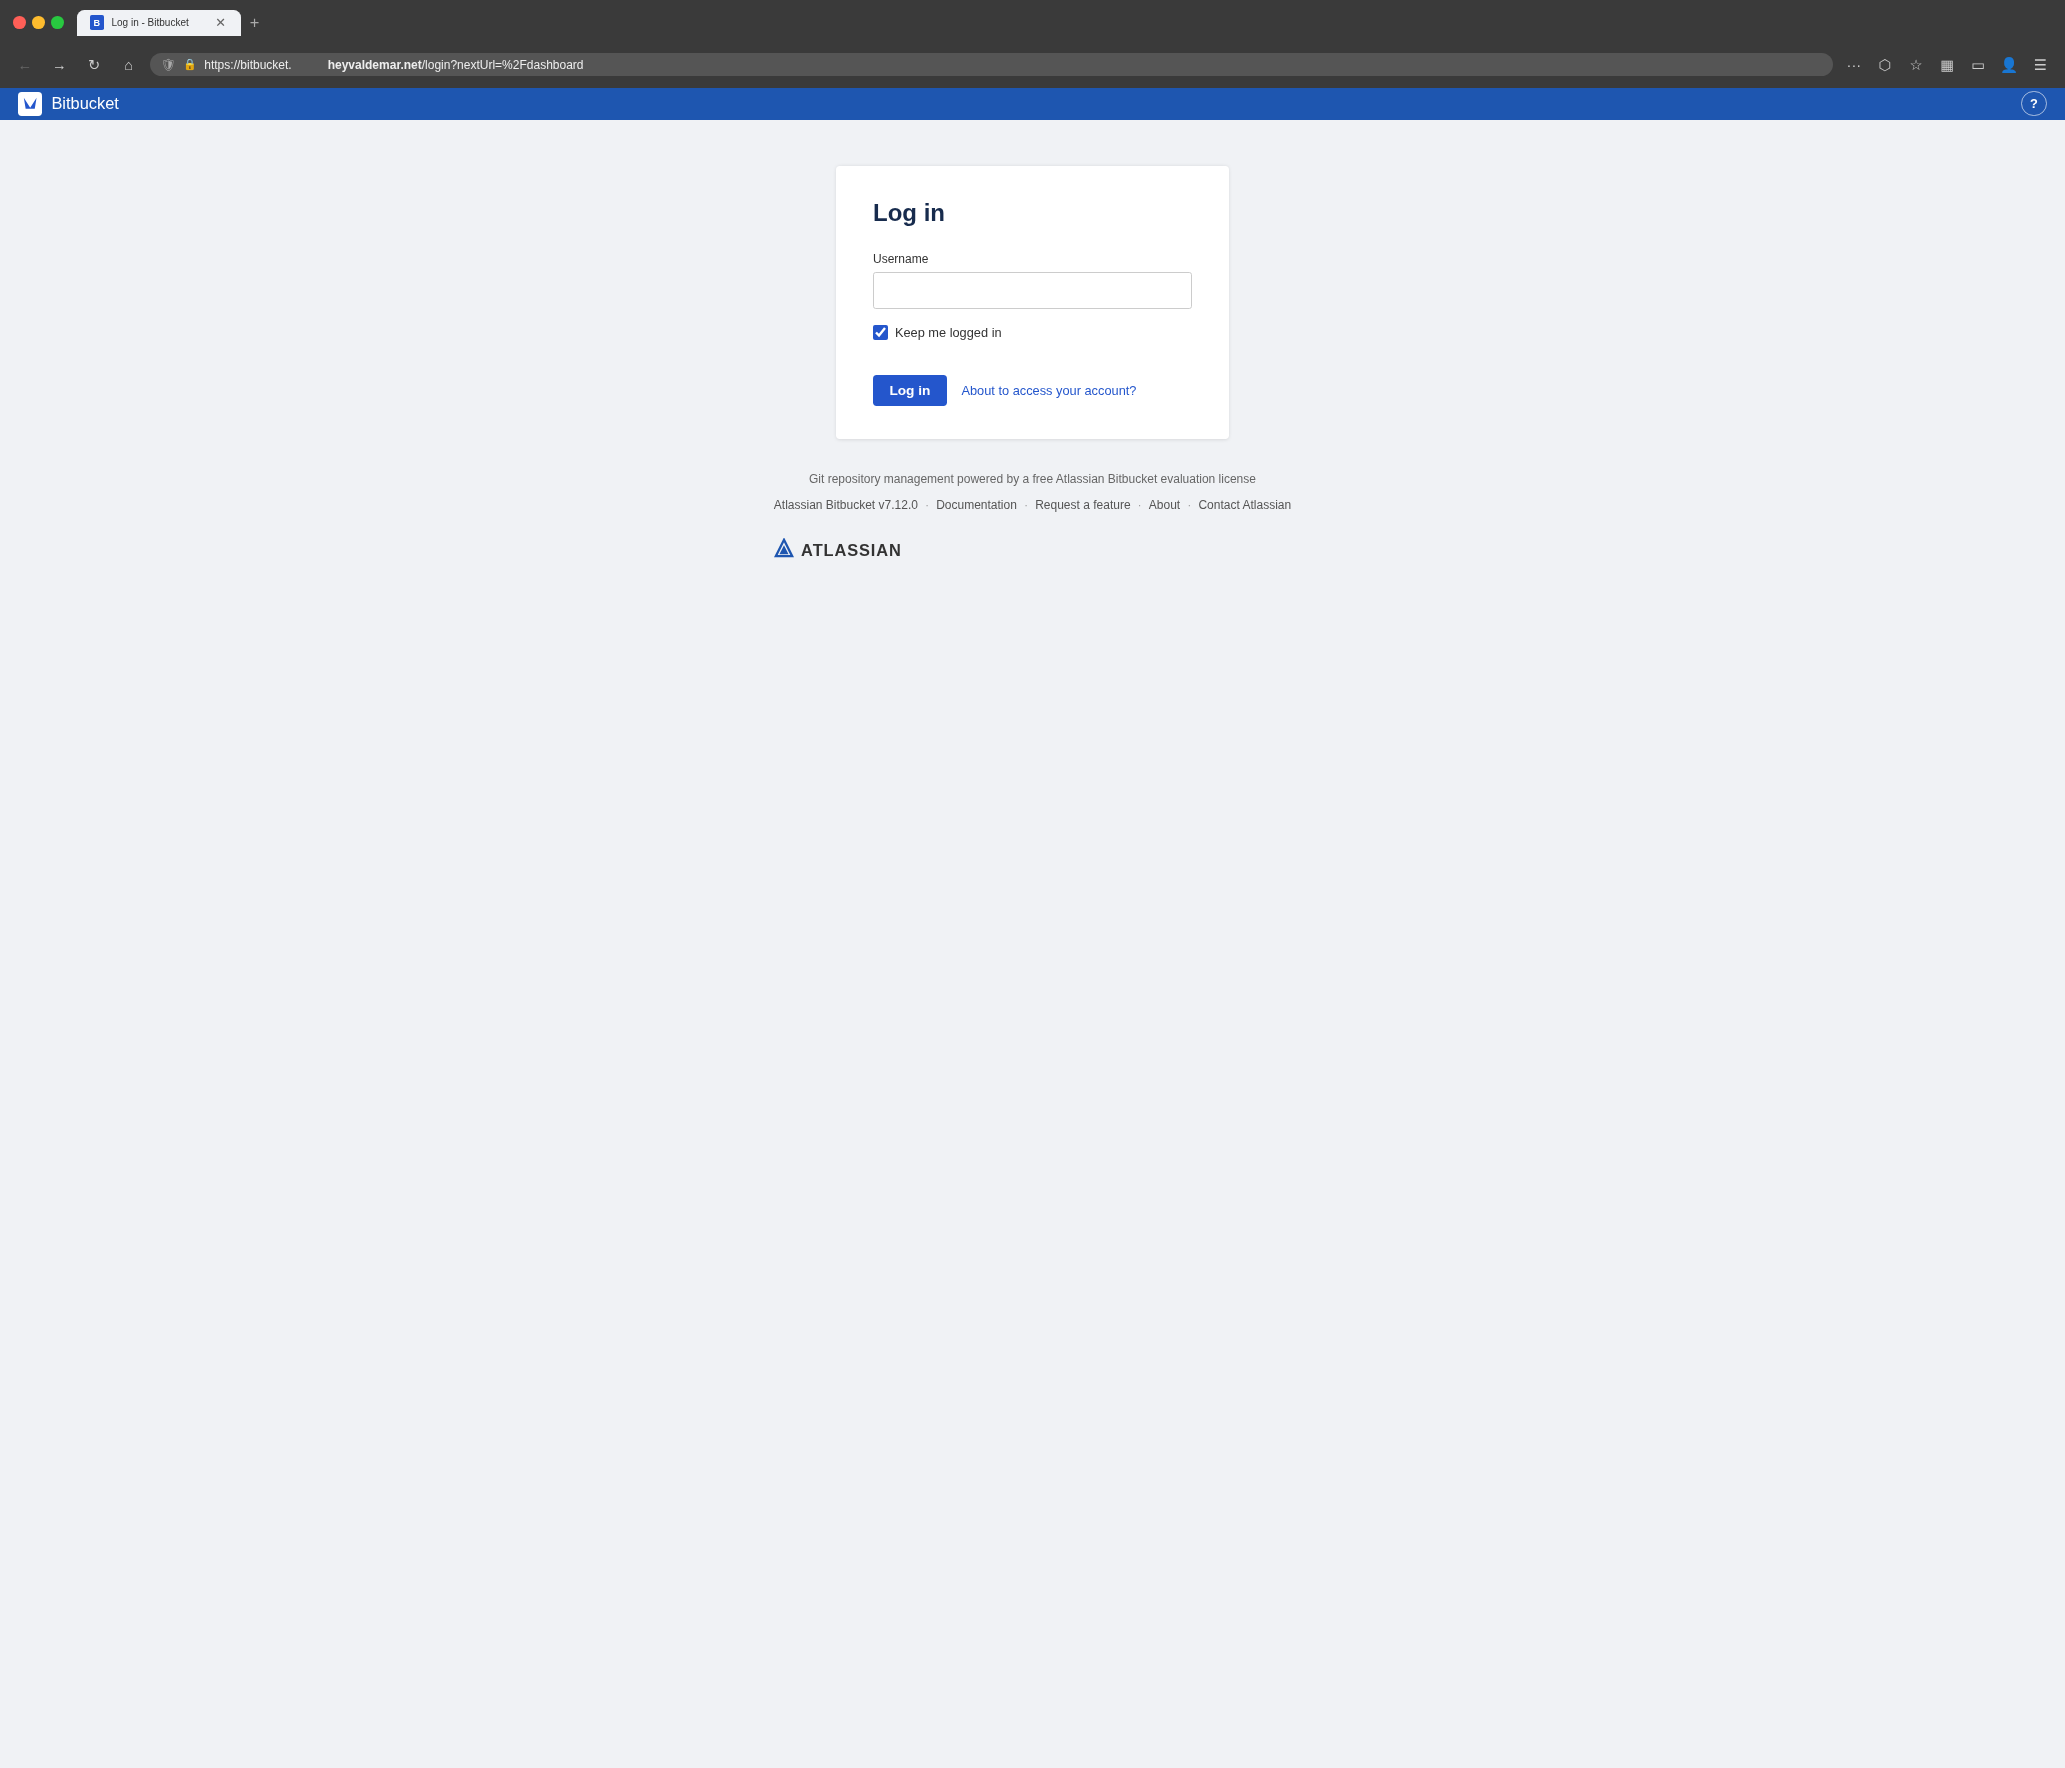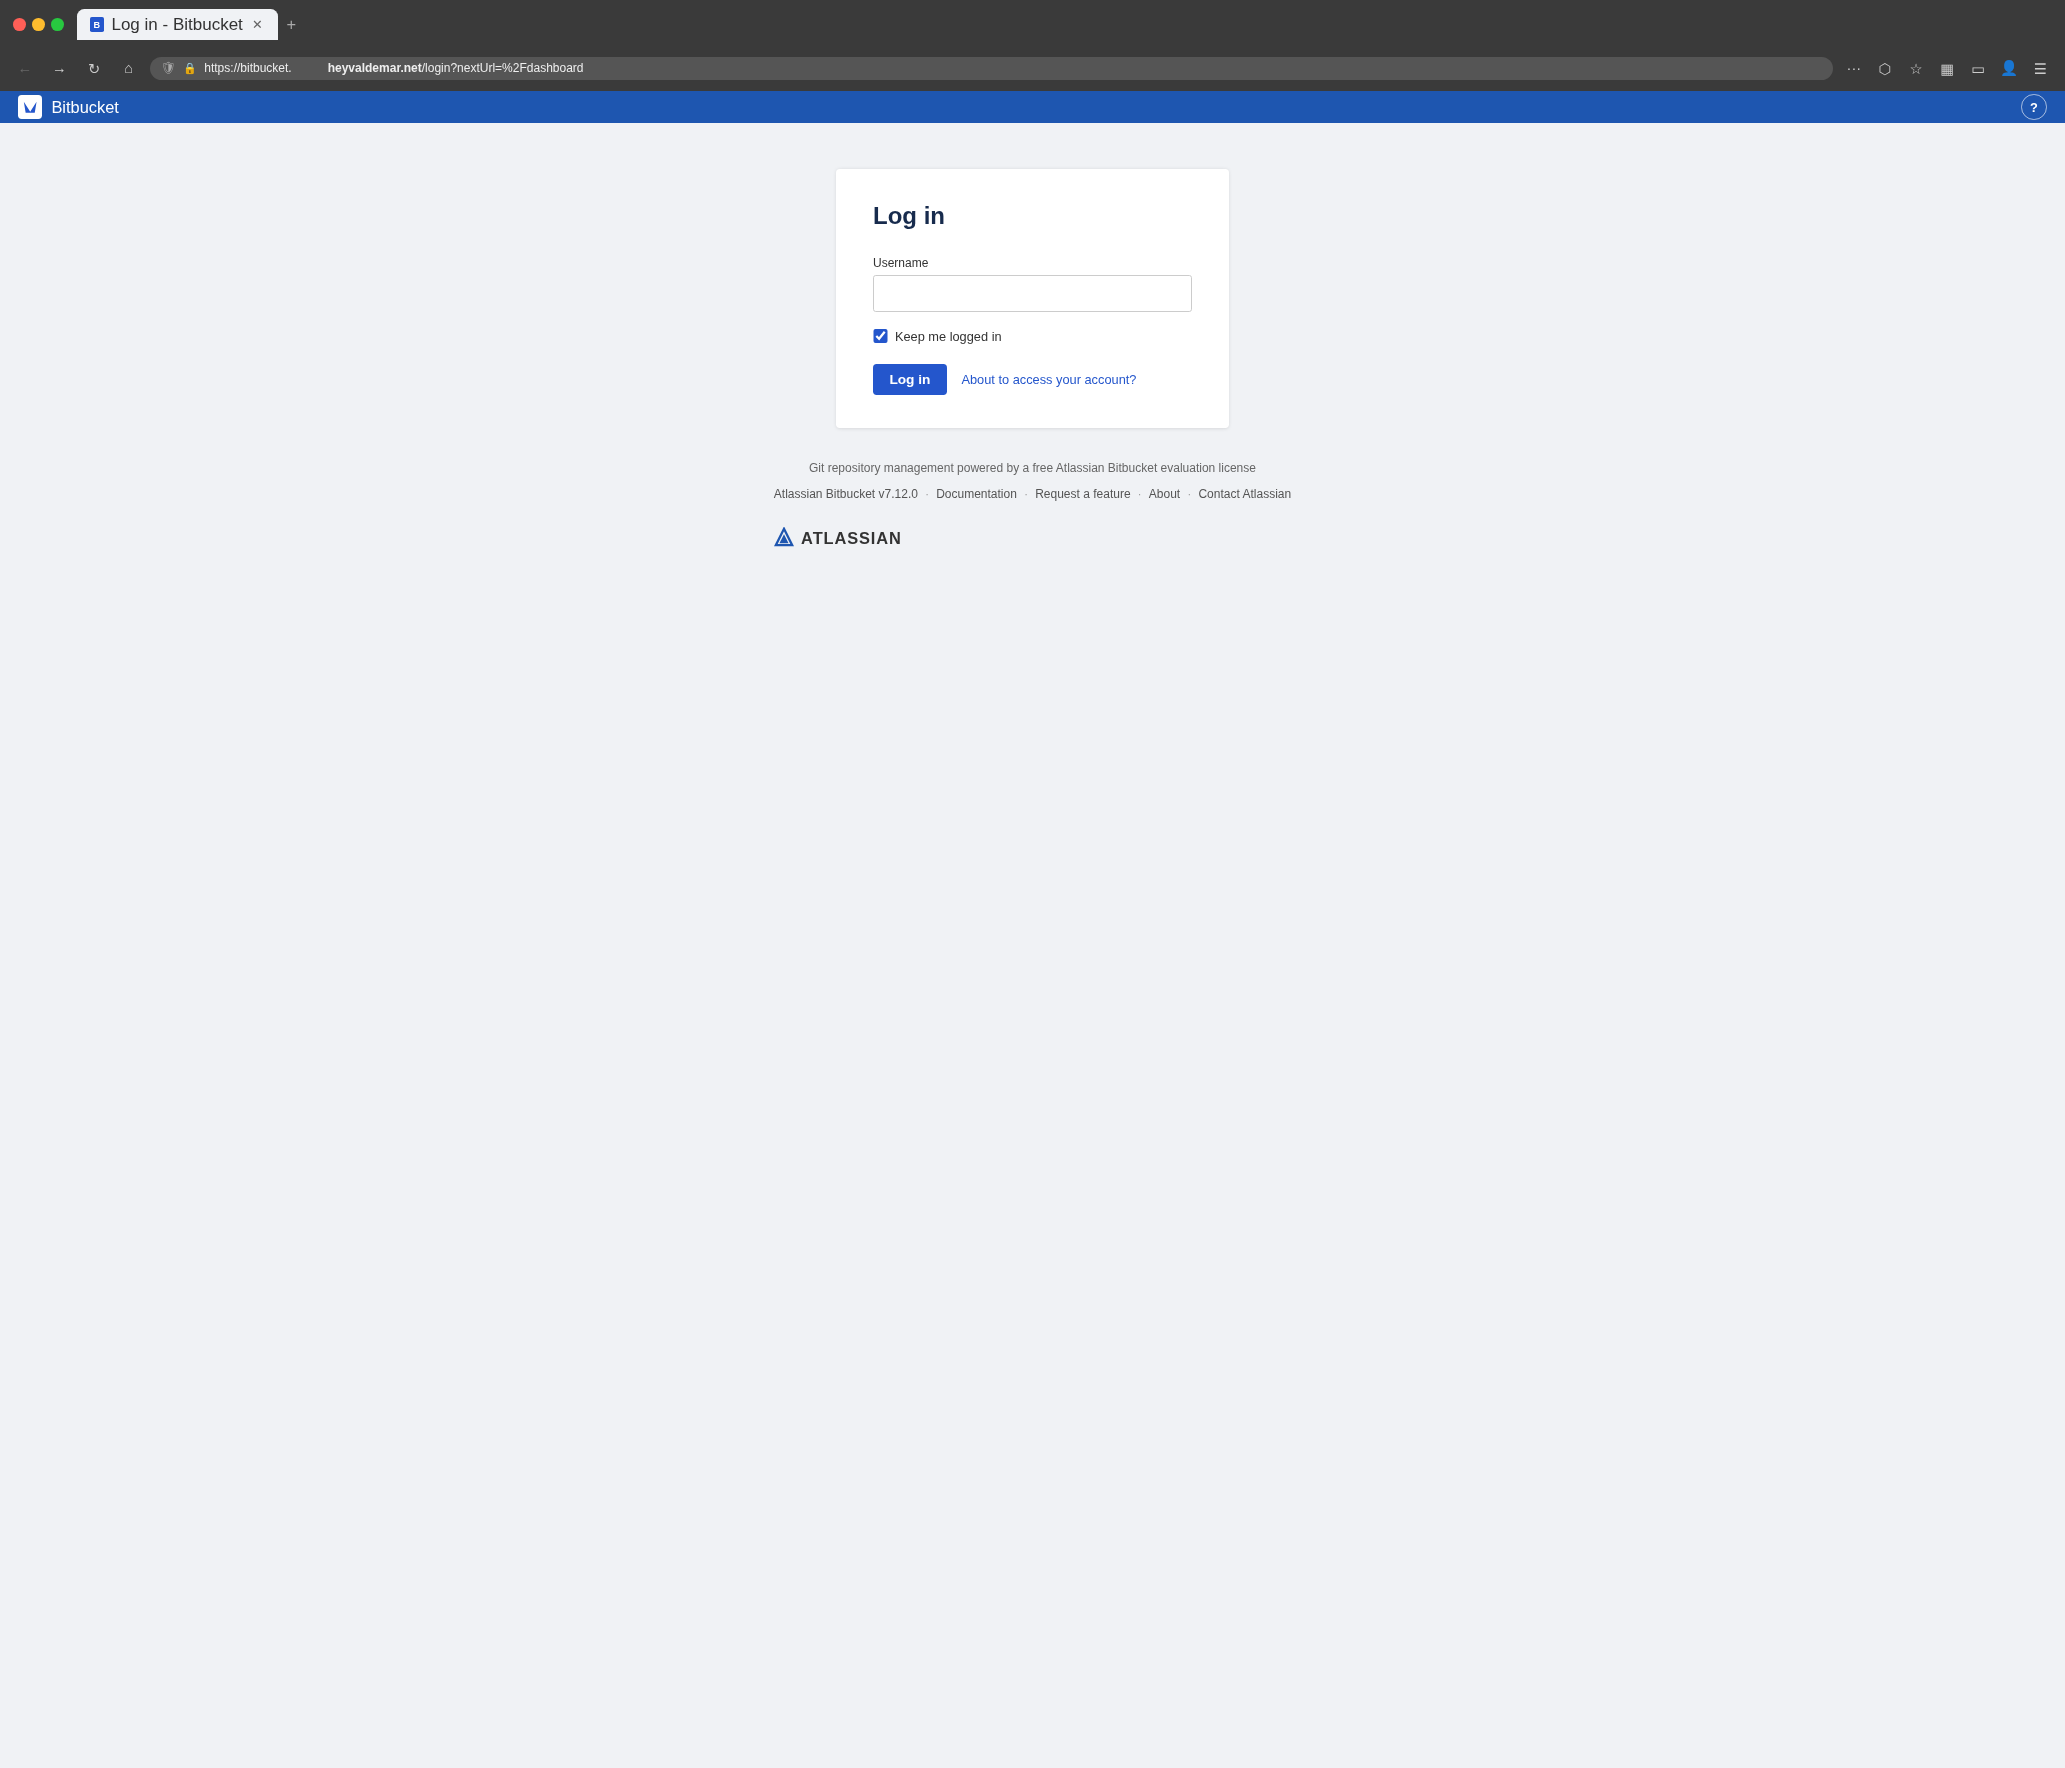--- a/index.html
+++ b/index.html
@@ -59,21 +59,21 @@
       color: white;
       font-size: 9.1px;
       font-weight: bold;
       flex-shrink: 0;
     }
     .tab-title {
       flex: 1;
       overflow: hidden;
       text-overflow: ellipsis;
       white-space: nowrap;
-      font-size: 17px;
+      font-size: 10px;
     }
     .tab-close {
       font-size: 12.8px;
       color: #666;
       cursor: pointer;
       display: flex;
       align-items: center;
       justify-content: center;
       width: 14.6px;
       height: 14.6px;
@@ -225,21 +225,21 @@
       border-radius: 2.7px;
       padding: 0 9.1px;
       font-size: 12.8px;
       outline: none;
       background: white;
     }
     .checkbox-row {
       display: flex;
       align-items: center;
       gap: 7.3px;
-      margin-bottom: 20px;
+      margin-bottom: 35px;
     }
     .checkbox-input {
       width: 14.6px;
       height: 14.6px;
       accent-color: #2456cc;
       cursor: pointer;
     }
     .checkbox-label {
       font-size: 12.8px;
       color: #333;

